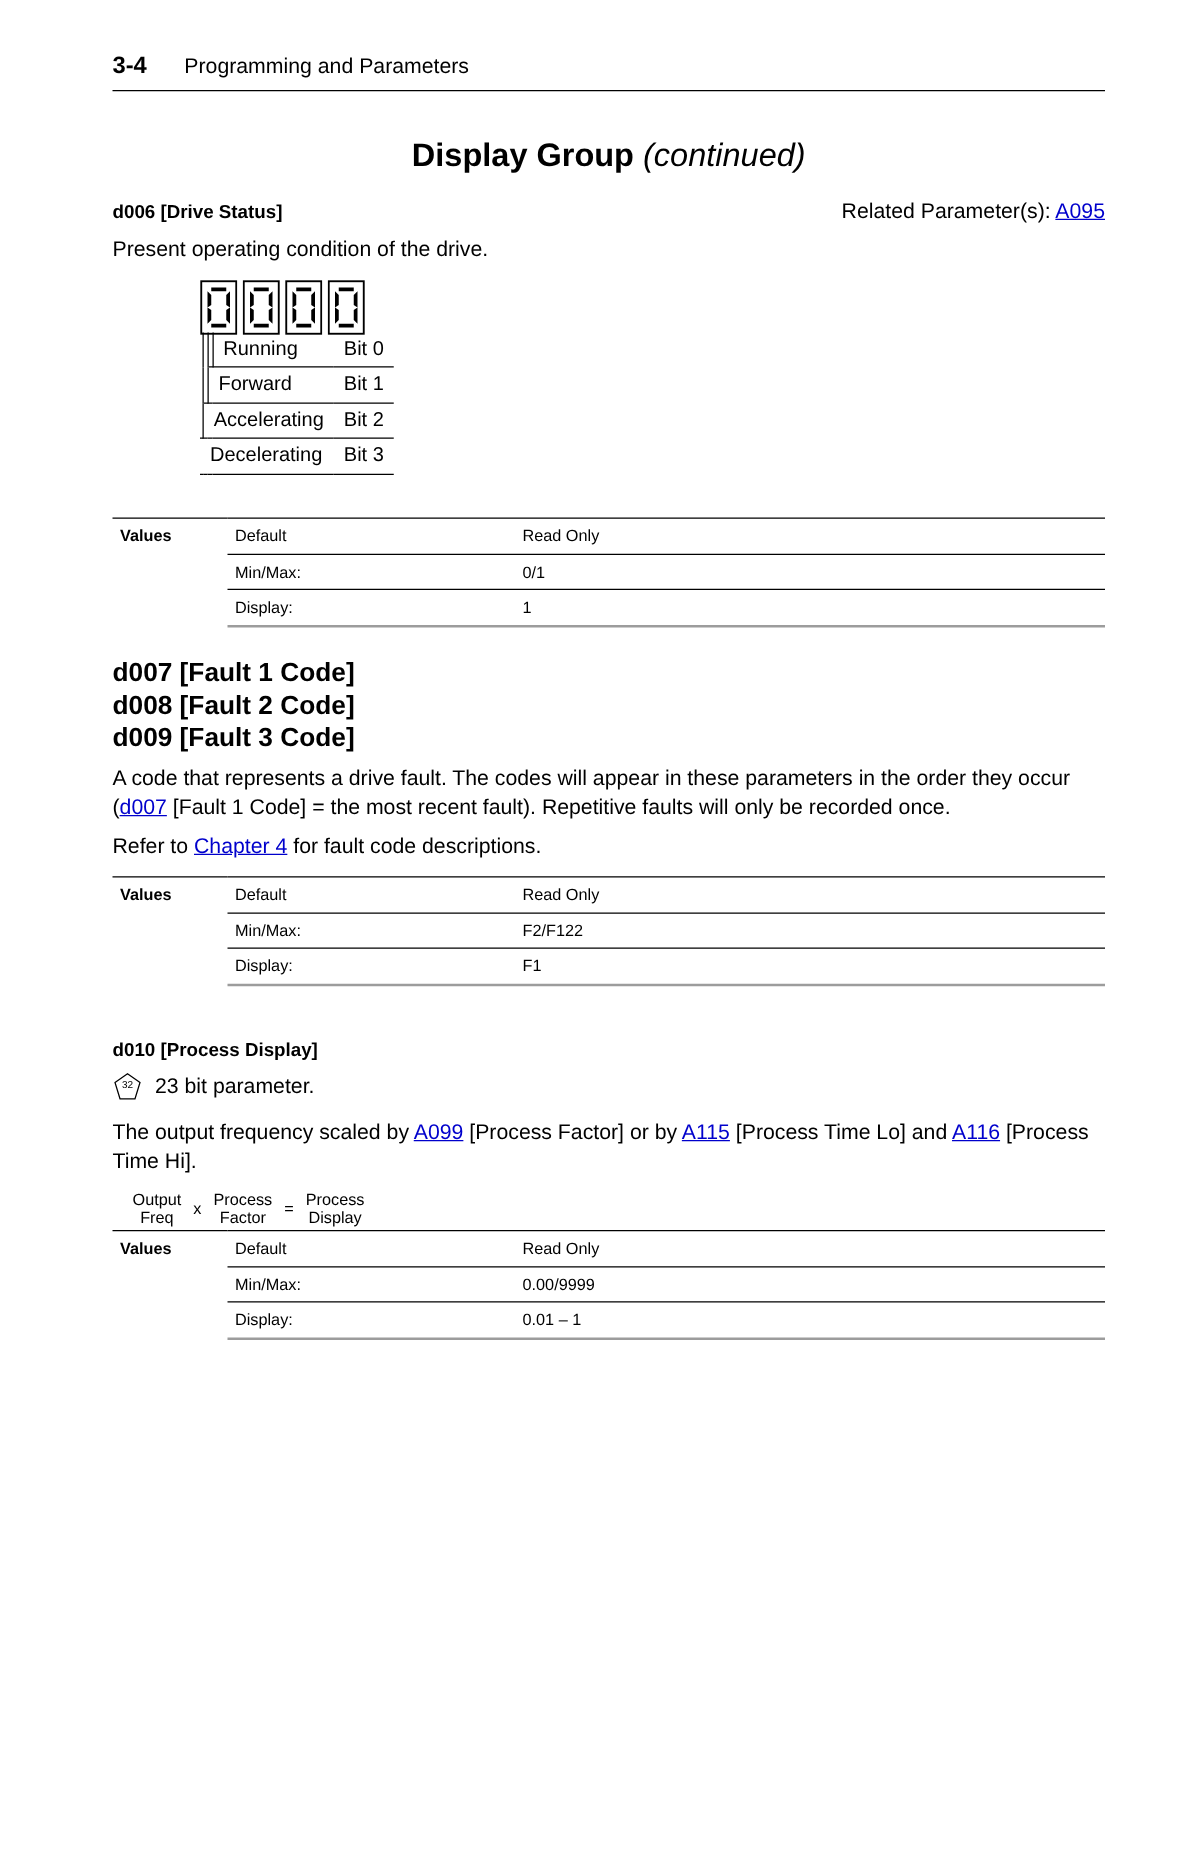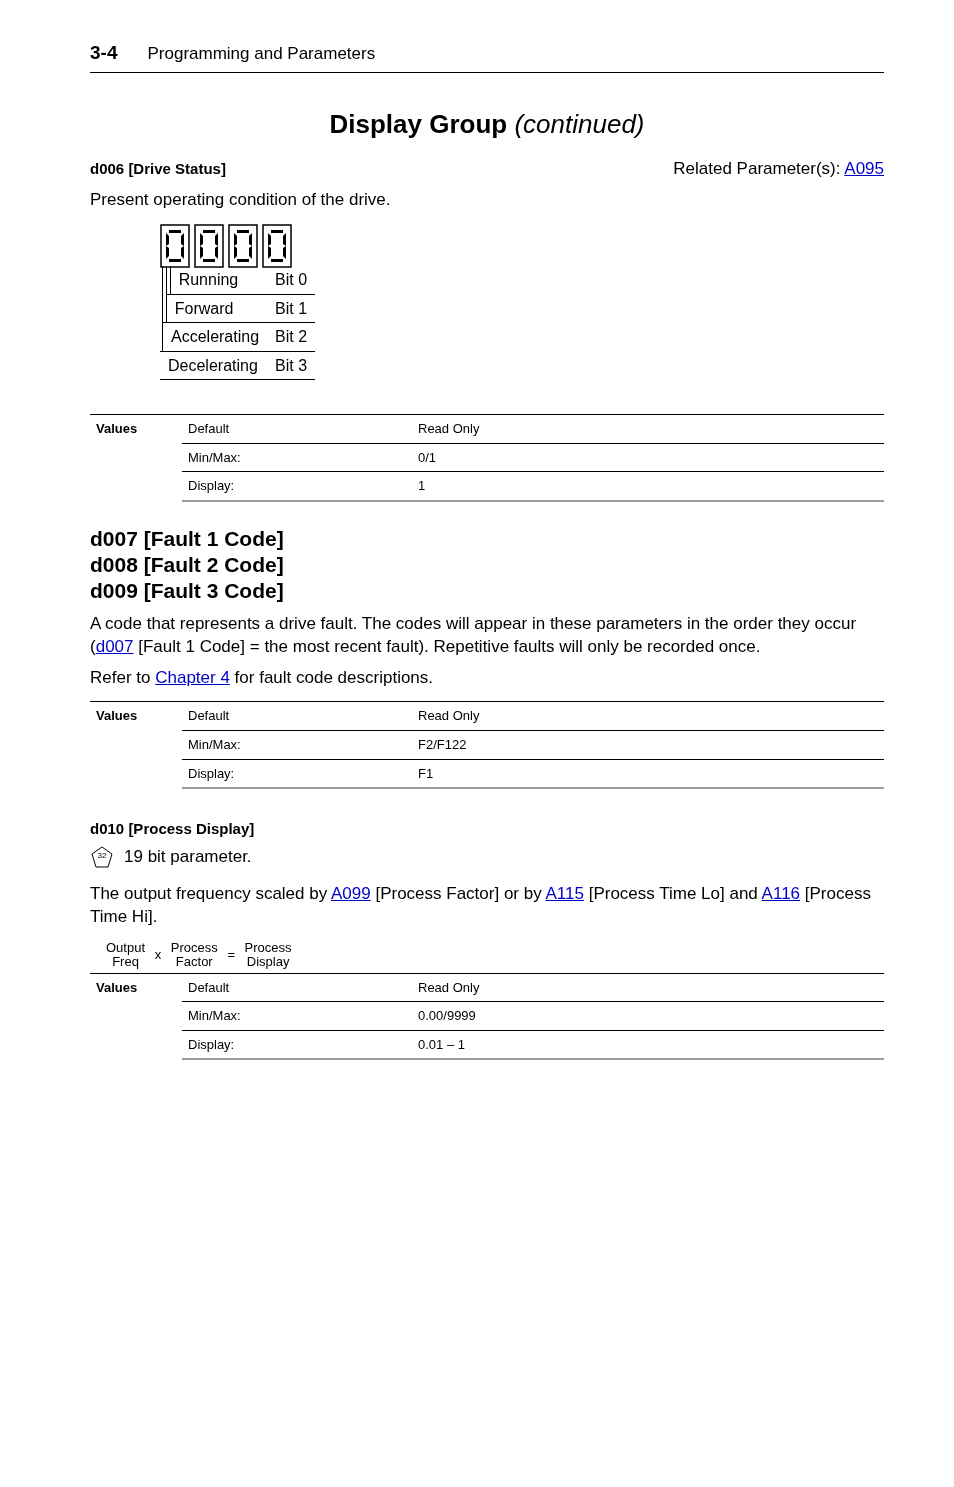--- a/index.html
+++ b/index.html
@@ -188,33 +188,33 @@
     <td>Min/Max:</td>
     <td>F2/F122</td>
   </tr>
   <tr class="ruled vtable-bottom">
     <td>Display:</td>
     <td>F1</td>
   </tr>
 </tbody>
   </table>
 
-<div class="param-head-row" style="margin-top:30px;gap:12px;">
+<div class="param-head-row" style="margin-top:42px;gap:12px;">
   <div class="param-head-left">
     <span>d010</span>
     <span>[Process Display]</span>
   </div>
 </div>
 
 <div class="d32row">
   <svg class="d32-icon" viewBox="0 0 24 24">
     <polygon points="12,2 22,9 18,22 6,22 2,9" fill="none" stroke="#000" stroke-width="1"></polygon>
     <text x="12" y="13" text-anchor="middle" font-size="8" font-family="Arial">32</text>
   </svg>
-  <span>19 bit parameter.</span>
+  <span>23 bit parameter.</span>
 </div>
 
 <div class="para" style="margin-top:14px;">
   <span>The output frequency scaled by </span><a class="link">A099</a><span> [Process Factor] or by </span><a class="link">A115</a><span> [Process Time Lo] and </span><a class="link">A116</a><span> [Process Time Hi].</span>
 </div>
 
 <div class="eq">
   <span class="stack"><span>Output</span><br><span>Freq</span></span>
   <span class="op">x</span>
   <span class="stack"><span>Process</span><br><span>Factor</span></span>

